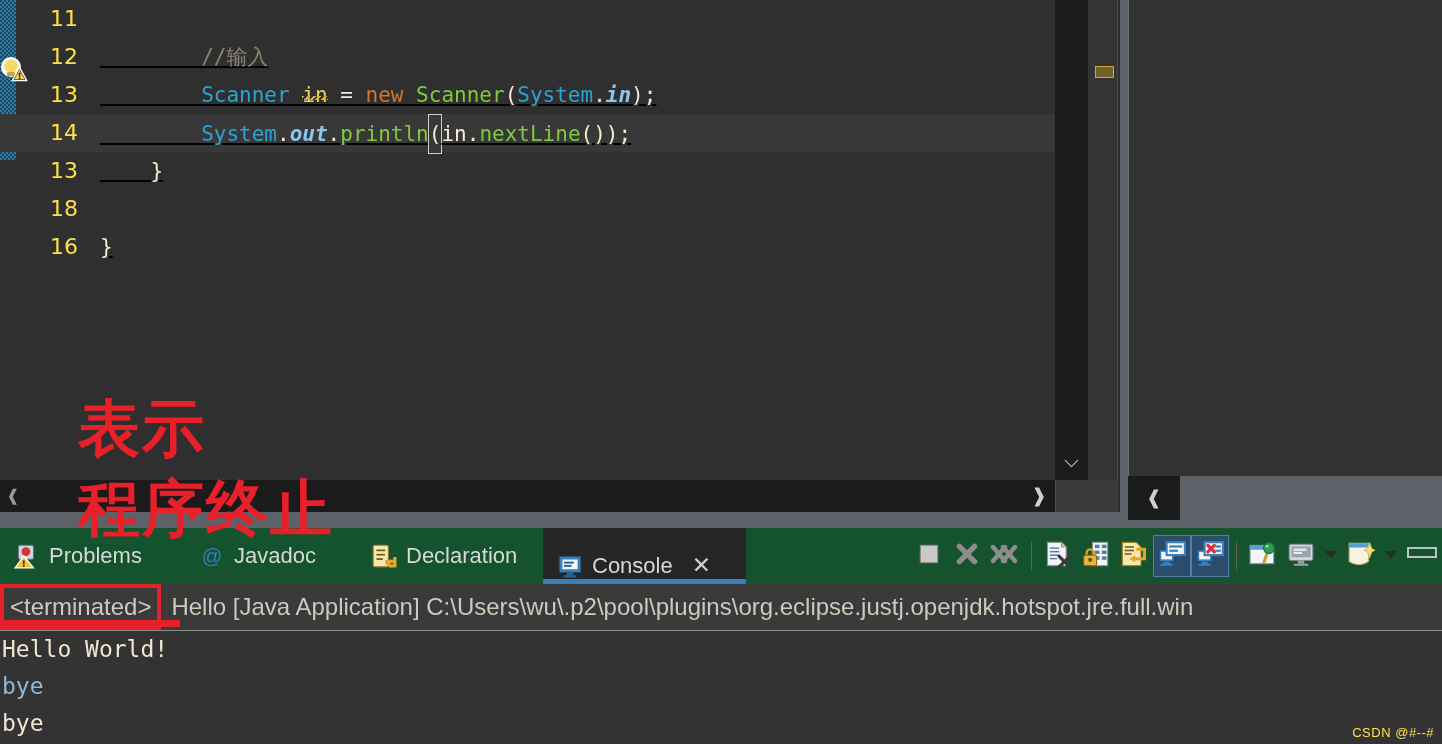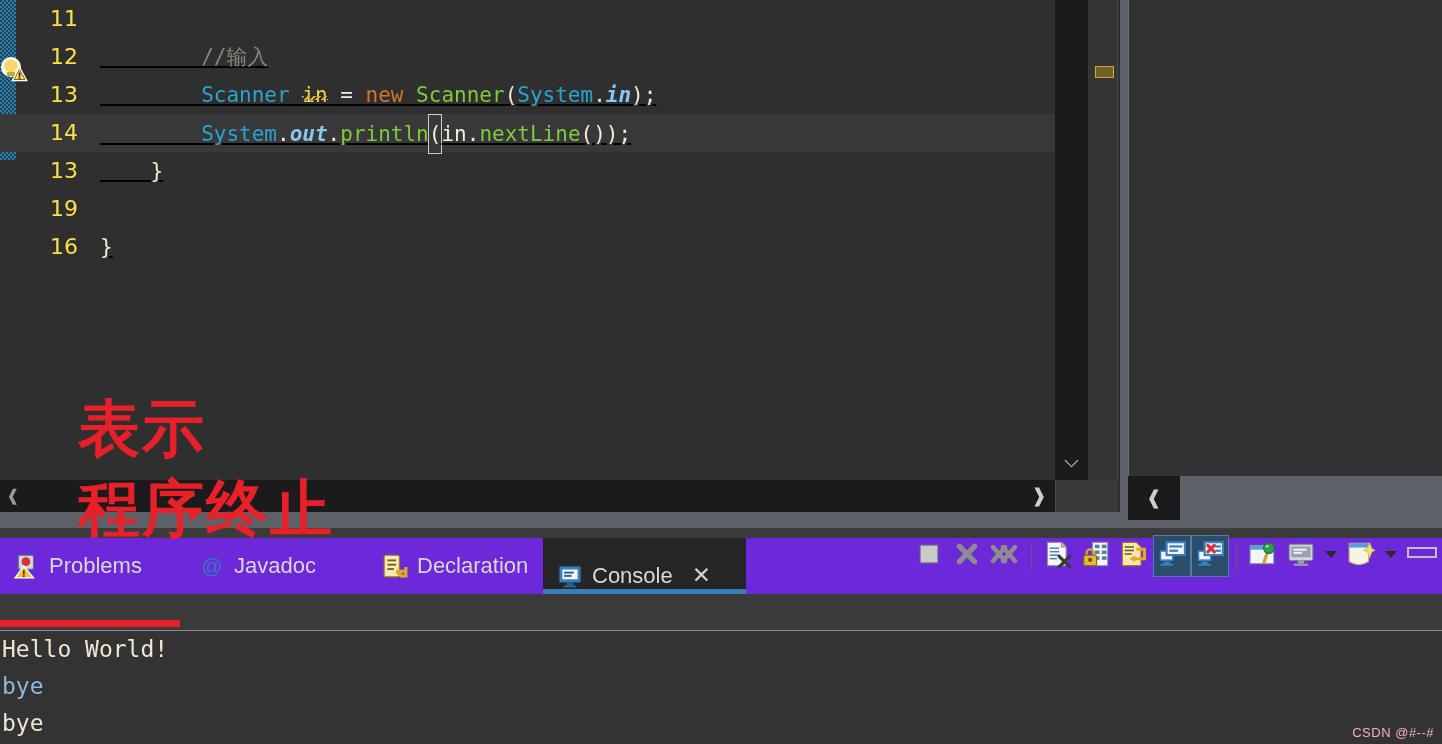--- a/index.html
+++ b/index.html
@@ -126,22 +126,21 @@
     background: #5d6268;
   }
 
   
   .bottom-view {
     position: absolute; left: 0; top: 528px; width: 1442px; height: 216px;
     background: #3b3b3b;
   }
   .tabbar {
     position: absolute; left: 0; top: 0; width: 1442px; height: 56px;
-    background: #6d28d9;
-    margin-top: 10px;
+    background: #14532d;
   }
   .tab {
     position: absolute; top: 0; height: 56px;
     display: flex; align-items: center; gap: 9px; padding: 0 14px;
     color: #d8d8d8; font-size: 22px; white-space: nowrap;
   }
   .tab.active {
     background: #252525;
     border-bottom: 5px solid #3b7fb8;
     align-items: flex-end;
@@ -176,21 +175,21 @@
     position: absolute; left: 0; top: 102px; width: 1442px; height: 114px;
     background: #333333; border-top: 1px solid #8a8a8a;
     font-family: "DejaVu Sans Mono", monospace; font-size: 23px;
   }
   .cout-line { height: 37px; line-height: 37px; padding-left: 2px; white-space: pre; }
   .c-out { color: #f0e6d2; }
   .c-in  { color: #8fb8dd; }
 
   .csdn {
     position: absolute; right: 8px; bottom: 4px;
-    color: #f9a8d4; font-size: 13px; letter-spacing: .5px;
+    color: #fde047; font-size: 13px; letter-spacing: .5px;
   }
 
   
   .annot {
     position: absolute; color: #e8202a; font-weight: bold;
     font-family: "DejaVu Sans", sans-serif; font-size: 62px; line-height: 1;
     letter-spacing: 2px; white-space: nowrap;
   }
   .annot-1 { left: 78px; top: 398px; }
   .annot-2 { left: 78px; top: 478px; }
@@ -220,21 +219,21 @@
         <rect x="18.7" y="20.4" width="1.7" height="1.7" fill="#3a2d06"></rect>
       </svg>
     </div>
 
     <div class="code-area">
         <div class="code-line"><span class="lnum">11</span><span class="ltext"></span></div>
         <div class="code-line"><span class="lnum">12</span><span class="ltext"><span class="tk-comment">        //输入</span></span></div>
         <div class="code-line"><span class="lnum">13</span><span class="ltext"><span class="tk-type">        Scanner </span><span class="tk-local">in<span class="squiggle"></span></span><span class="tk-plain"> = </span><span class="tk-kw">new </span><span class="tk-method">Scanner</span><span class="tk-plain">(</span><span class="tk-type">System</span><span class="tk-plain">.</span><span class="tk-field">in</span><span class="tk-plain">);</span></span></div>
         <div class="code-line current"><span class="lnum">14</span><span class="ltext"><span class="tk-type">        System</span><span class="tk-plain">.</span><span class="tk-field">out</span><span class="tk-plain">.</span><span class="tk-method">println</span><span class="caret-box">(</span><span class="tk-plain">in</span><span class="tk-plain">.</span><span class="tk-method">nextLine</span><span class="tk-plain">());</span></span></div>
         <div class="code-line"><span class="lnum">13</span><span class="ltext"><span class="tk-plain">    }</span></span></div>
-        <div class="code-line"><span class="lnum">19</span><span class="ltext"></span></div>
+        <div class="code-line"><span class="lnum">18</span><span class="ltext"></span></div>
         <div class="code-line"><span class="lnum">16</span><span class="ltext"><span class="tk-plain">}</span></span></div>
       </div>
 
     <div class="ed-vscroll">
       <div class="chev">⌵</div>
     </div>
     <div class="ed-ruler">
       <div class="ruler-mark"></div>
     </div>
 
@@ -271,21 +270,21 @@
           <span>Problems</span>
         </div>
         <div class="tab" style="left: 185px; width: 168px;">
           <span>
             <svg class="tb-icon" viewBox="0 0 24 24">
               <text x="12" y="18" font-size="19" font-family="Liberation Sans, sans-serif" fill="#2f7fc4" text-anchor="middle">@</text>
             </svg>
           </span>
           <span>Javadoc</span>
         </div>
-        <div class="tab" style="left: 368px; width: 190px;">
+        <div class="tab" style="left: 357px; width: 190px;">
           <span>
             <svg class="tb-icon" viewBox="0 0 24 24">
               <rect x="2" y="2" width="14" height="20" rx="1.5" fill="#f7e8b0" stroke="#9c7d25"></rect>
               <rect x="5" y="6" width="8" height="1.6" fill="#6d5a18"></rect>
               <rect x="5" y="10" width="8" height="1.6" fill="#6d5a18"></rect>
               <rect x="5" y="14" width="6" height="1.6" fill="#6d5a18"></rect>
               <path d="M13 17 L22 17 L22 13 L22 21 L17 21" fill="none" stroke="#e0a92c" stroke-width="3"></path>
               <polygon points="13,19 18,15 18,23" fill="#e0a92c"></polygon>
             </svg>
           </span>
@@ -441,20 +440,23 @@
               <polygon points="4,7 16,7 10,14" fill="#2a2a2a"></polygon>
             </svg></span>
         </div>
         <div class="tbtn">
           <span style="display: block;"><svg width="34" height="22" viewBox="0 0 34 22">
               <rect x="4" y="5" width="28" height="9" fill="none" stroke="#c0c0c0" stroke-width="2"></rect>
             </svg></span>
         </div>
       </div>
 
+    <div class="console-head">
+      <span class="term-box">&lt;terminated&gt;</span><span style="padding-left:10px;">Hello [Java Application] C:\Users\wu\.p2\pool\plugins\org.eclipse.justj.openjdk.hotspot.jre.full.win</span>
+    </div>
 
     <div class="console-out">
         <div class="cout-line c-out">Hello World!</div>
         <div class="cout-line c-in">bye</div>
         <div class="cout-line c-out">bye</div>
       </div>
 
     <div class="csdn">CSDN @#--#</div>
   </div>
 

